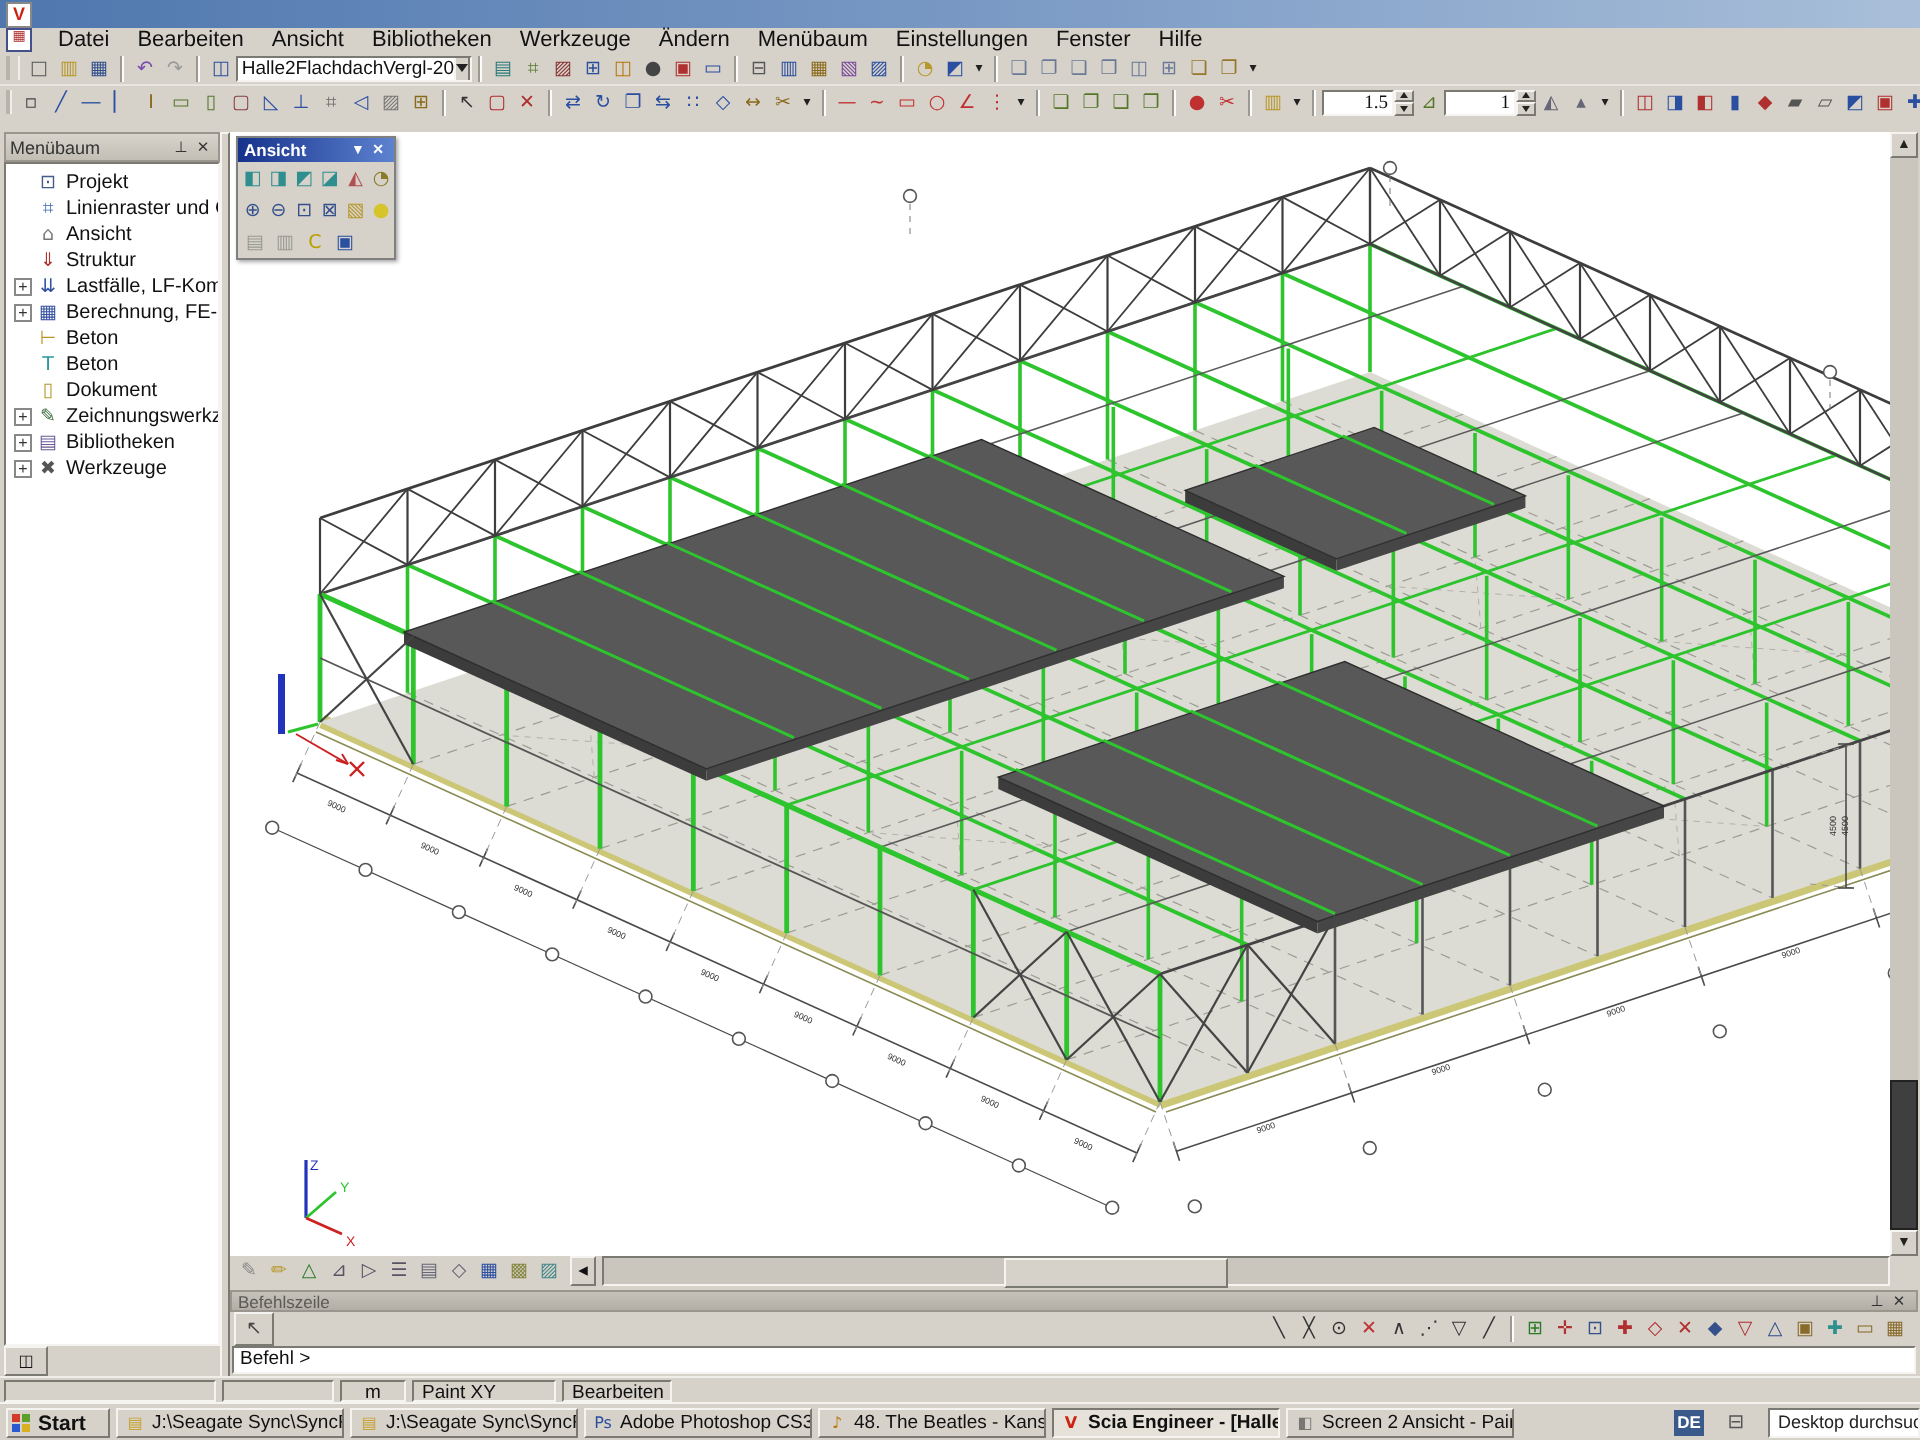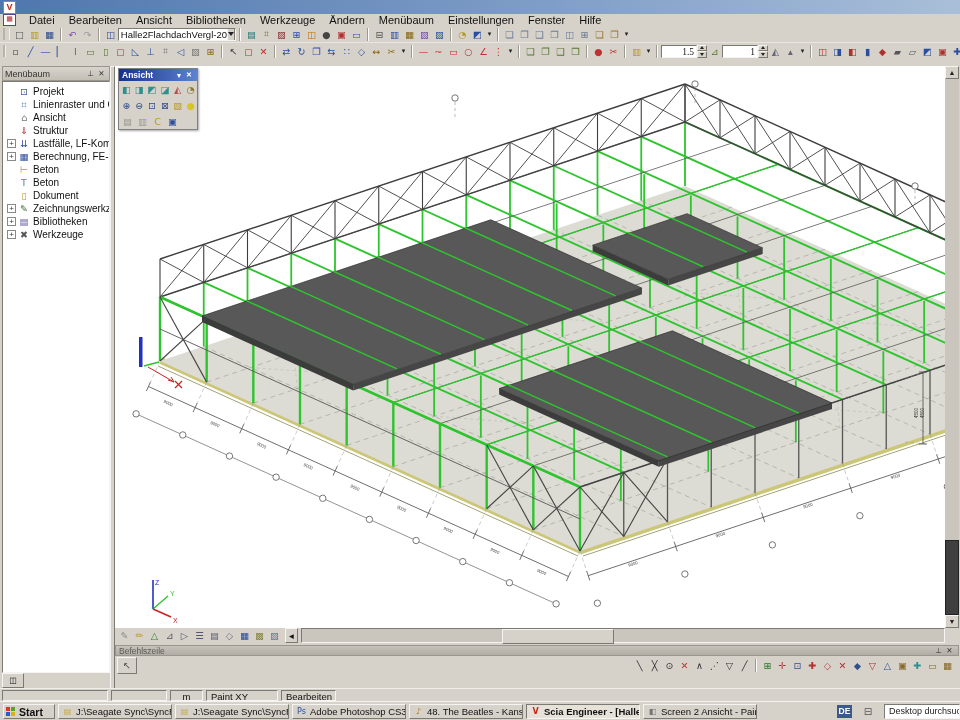--- a/index.html
+++ b/index.html
@@ -800,20 +800,23 @@
             <span class="tb-icon" style="color: rgb(51, 80, 140);">◆</span>
             <span class="tb-icon" style="color: rgb(176, 48, 48);">▽</span>
             <span class="tb-icon" style="color: rgb(51, 80, 140);">△</span>
             <span class="tb-icon" style="color: rgb(136, 106, 42);">▣</span>
             <span class="tb-icon" style="color: rgb(47, 143, 143);">✚</span>
             <span class="tb-icon" style="color: rgb(136, 106, 42);">▭</span>
             <span class="tb-icon" style="color: rgb(136, 106, 42);">▦</span>
           </span>
       </span>
     </div>
+    <div id="befz-input" class="sunken">
+      <span>Befehl &gt;</span>
+    </div>
   </div>
 
   <div id="statusbar" class="abs">
     <span class="stcell sunken" style="width:106px;margin-left:2px;"></span>
     <span class="stcell sunken" style="width:56px;"></span>
     <span class="stcell sunken" style="width:33px;text-align:center;">m</span>
     <span class="stcell sunken" style="width:72px;">Paint XY</span>
     <span class="stcell sunken" style="width:55px;margin-right:2px;">Bearbeiten</span>
   </div>
 

